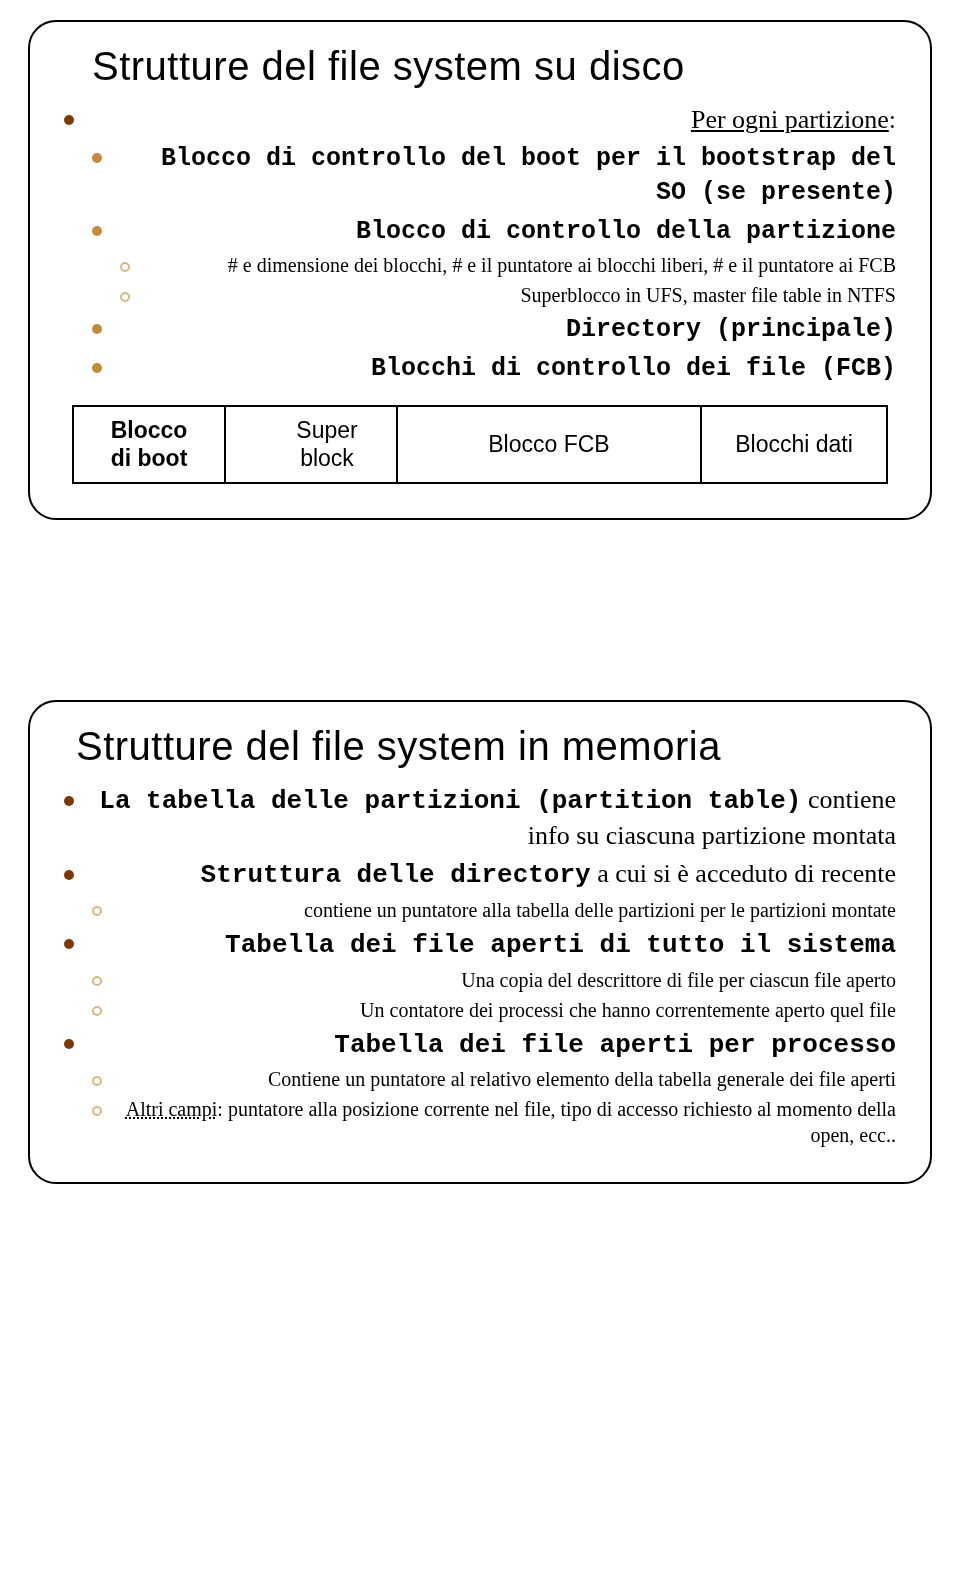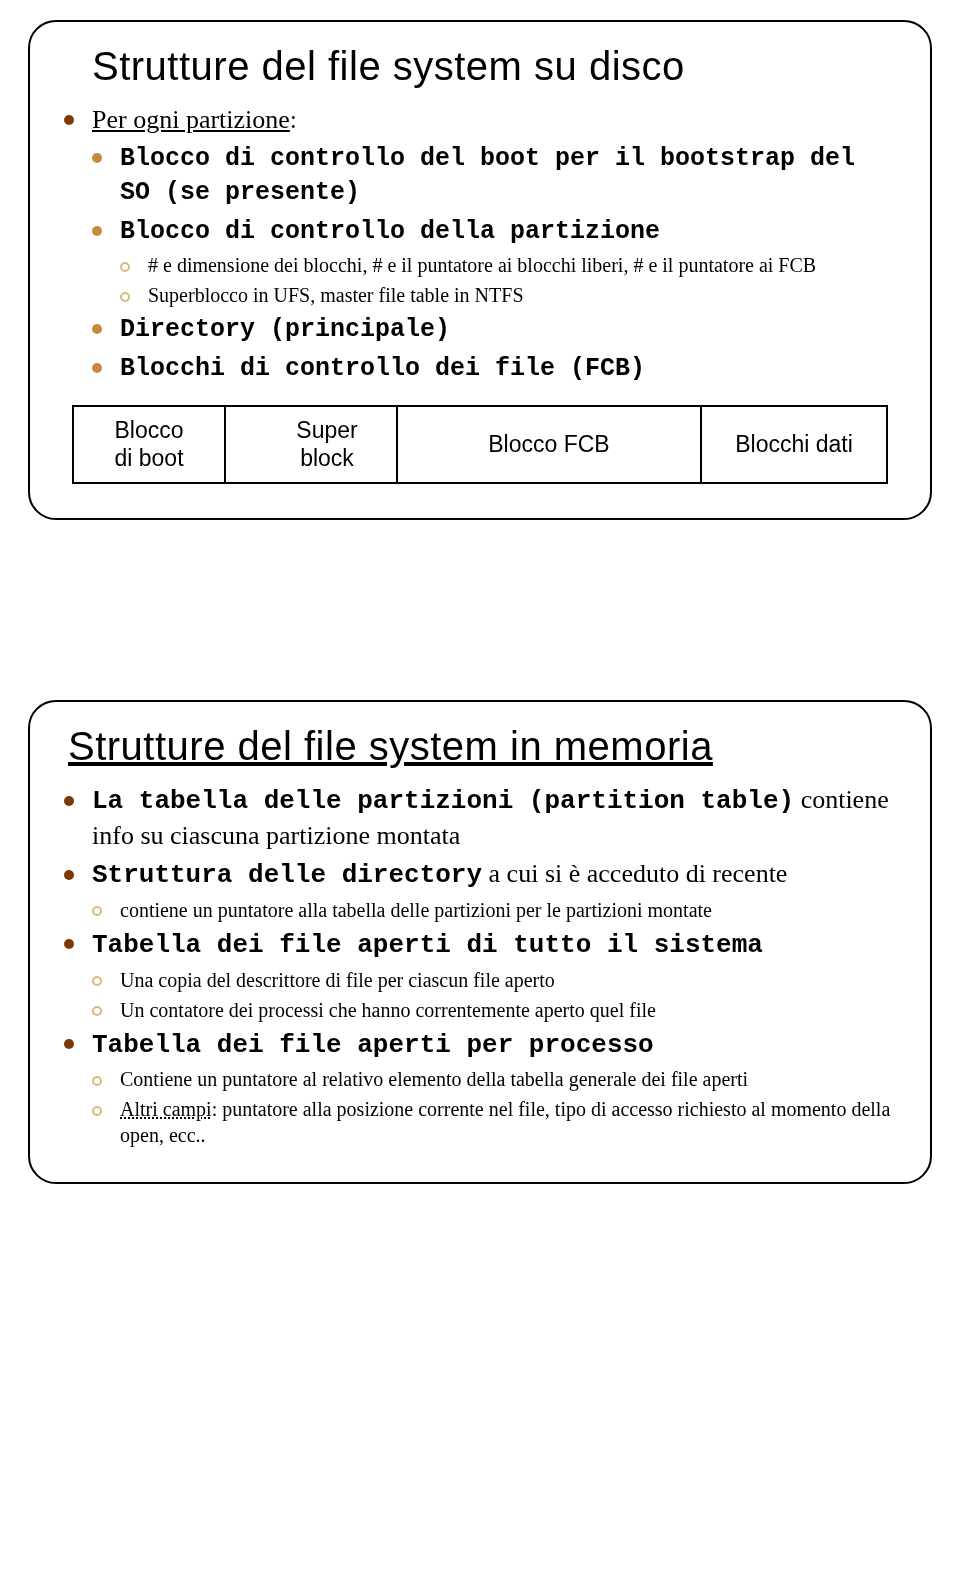--- a/index.html
+++ b/index.html
@@ -39,20 +39,21 @@
     padding: 0;
   }
   li {
     position: relative;
     padding-left: 28px;
     margin: 4px 0;
     line-height: 1.30;
   }
   .lvl1 > li {
     font-size: 26px;
+    text-align: right;
   }
   .lvl2 > li {
     font-size: 25px;
   }
   .lvl3 > li {
     font-size: 20px;
   }
   .bullet {
     position: absolute;
     left: 0;
@@ -85,21 +86,21 @@
   .disk-table .cell {
     border-right: 2px solid #000;
     padding: 10px 16px;
     display: flex;
     align-items: center;
     justify-content: center;
     text-align: center;
     line-height: 1.2;
   }
   .disk-table .cell:last-child { border-right: none; }
-  .cell.c1 { flex: 0 0 118px; }
+  .cell.c1 { flex: 0 0 118px; font-weight: bold; }
   .cell.c2 { flex: 0 0 106px; padding-left: 48px; }
   .cell.c3 { flex: 0 0 270px; }
   .cell.c4 { flex: 1 1 auto; }
 </style>
 </head>
 <body>
 
 <div class="page">
 
   <div class="panel">
@@ -158,21 +159,21 @@
       <div class="cell c3">
         <span>Blocco FCB</span>
       </div>
       <div class="cell c4">
         <span>Blocchi dati</span>
       </div>
     </div>
   </div>
 
   <div class="panel">
-    <h1 class="title" style="margin-left:4px;text-decoration:underline;">Strutture del file system in memoria</h1>
+    <h1 class="title" style="margin-left:12px;">Strutture del file system in memoria</h1>
 
     <ul class="lvl1">
       <li>
         <span class="bullet b-filled-dark"></span>
         <span class="bold">La tabella delle partizioni (partition table)</span><span> contiene  info su ciascuna partizione montata</span>
       </li>
 
       <li>
         <span class="bullet b-filled-dark"></span>
         <span class="bold">Struttura delle directory</span><span> a cui si è acceduto di recente</span>

